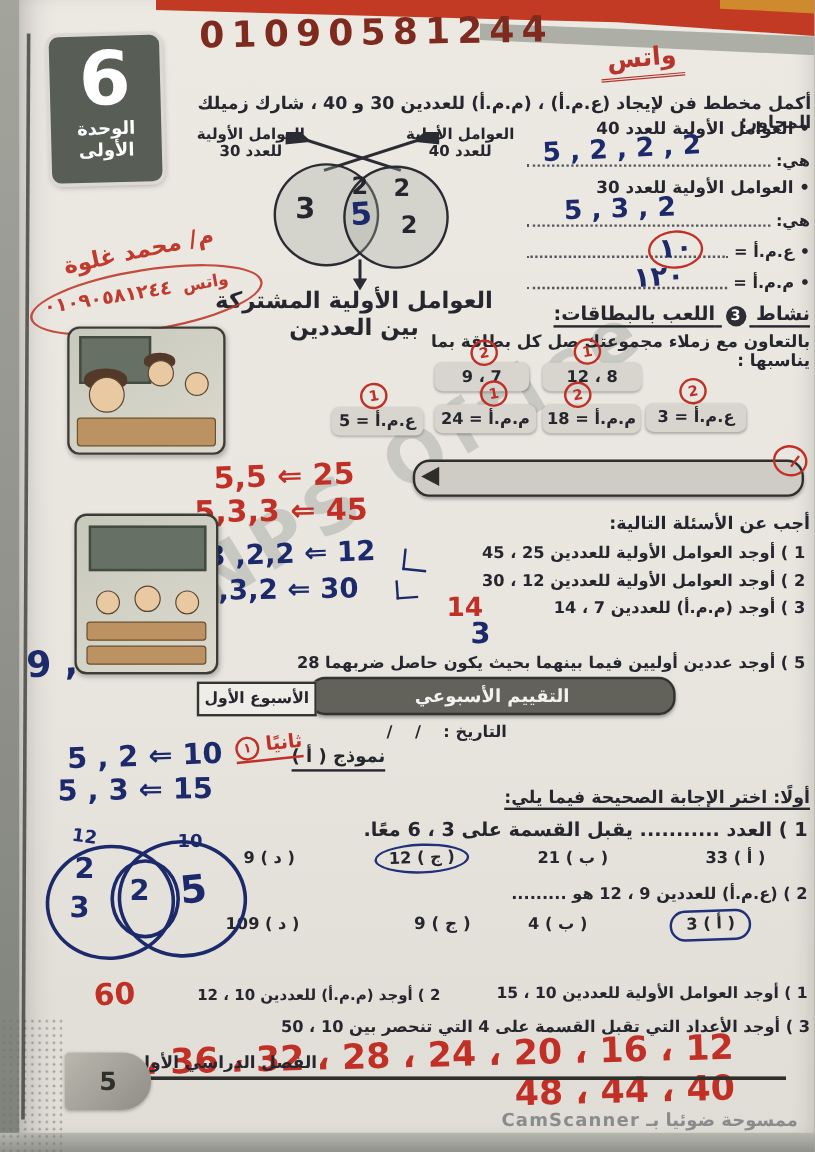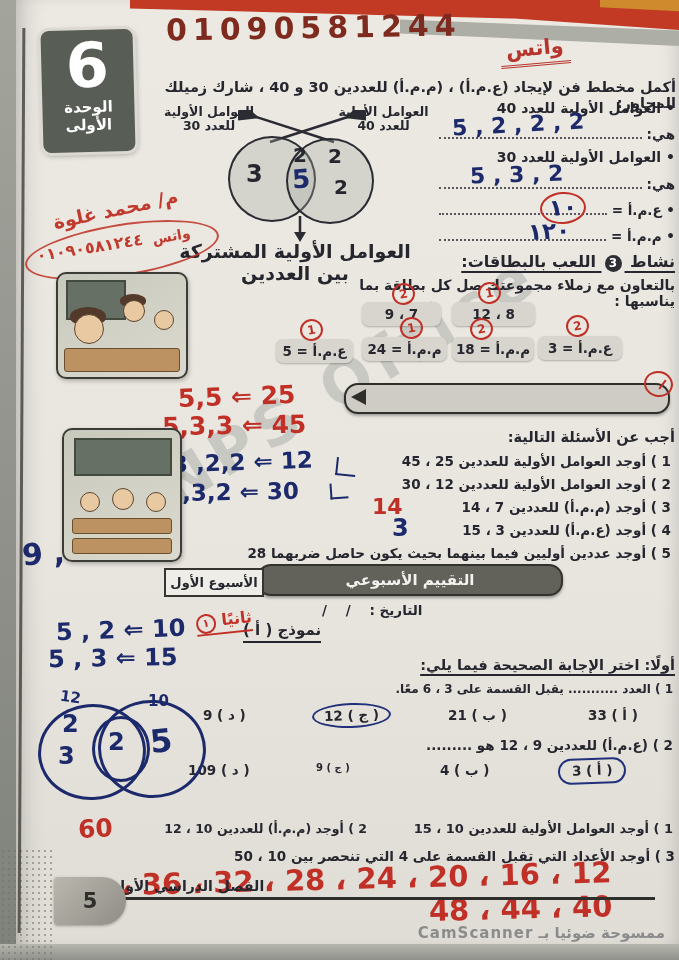--- a/index.html
+++ b/index.html
@@ -169,21 +169,20 @@
   </div>
   <div class="abs redtick" style="left:644px;top:371px;width:25px;height:22px;"></div>
 
   <div class="abs hand-r" style="left:178px;top:382px;font-size:25px;transform:rotate(-2deg);">5,5 ⇐ 25</div>
   <div class="abs hand-r" style="left:162px;top:411px;font-size:25px;transform:rotate(-1deg);">5,3,3 ⇐ 45</div>
 
   <div class="abs printed rtl" style="right:4px;top:429px;font-size:14.5px;">أجب عن الأسئلة التالية:</div>
   <div class="abs printed rtl" style="right:8px;top:453px;font-size:13.5px;">1 ) أوجد العوامل الأولية للعددين 25 ، 45</div>
   <div class="abs printed rtl" style="right:8px;top:476px;font-size:13.5px;">2 ) أوجد العوامل الأولية للعددين 12 ، 30</div>
   <div class="abs printed rtl" style="right:8px;top:499px;font-size:13.5px;">3 ) أوجد (م.م.أ) للعددين 7 ، 14</div>
-  <div class="abs printed rtl" style="right:8px;top:522px;font-size:13.5px;">4 ) أوجد (ع.م.أ) للعددين 3 ، 15</div>
   <div class="abs printed rtl" style="right:8px;top:545px;font-size:13.5px;">5 ) أوجد عددين أوليين فيما بينهما بحيث يكون حاصل ضربهما 28</div>
   <div class="abs hand-b" style="left:172px;top:449px;font-size:23px;transform:rotate(-2deg);">3 ,2,2 ⇐ 12</div>
   <div class="abs hand-b" style="left:158px;top:479px;font-size:23px;transform:rotate(-1deg);">5 ,3,2 ⇐ 30</div>
   <div class="abs blue-elbow" style="left:336px;top:458px;width:18px;height:16px;transform:rotate(6deg);"></div>
   <div class="abs blue-elbow" style="left:330px;top:483px;width:16px;height:14px;transform:rotate(-4deg);"></div>
   <div class="abs hand-r" style="left:372px;top:494px;font-size:22px;">14</div>
   <div class="abs hand-b" style="left:392px;top:514px;font-size:24px;">3</div>
   <div class="abs hand-b" style="left:22px;top:535px;font-size:30px;transform:rotate(-4deg);">9 , 4</div>
 
   <div class="abs illus" style="left:62px;top:428px;width:116px;height:130px;">
@@ -201,29 +200,29 @@
   <div class="abs printed rtl pre" style="left:322px;top:602px;font-size:13.5px;">التاريخ :    /    /</div>
   <div class="abs printed rtl" style="left:243px;top:621px;font-size:15px;border-bottom:2px solid #26262e;padding-bottom:2px;">نموذج ( أ )</div>
   <div class="abs" style="left:196px;top:610px;font-size:16px;color:#c03026;font-weight:bold;direction:rtl;transform:rotate(-6deg);border-bottom:2px double #c03026;">
     <span>ثانيًا</span>
     <span style="display:inline-flex;width:16px;height:16px;border:2px solid #c03026;border-radius:50%;align-items:center;justify-content:center;font-size:11px;">١</span>
   </div>
   <div class="abs hand-b" style="left:56px;top:616px;font-size:24px;transform:rotate(-2deg);">5 , 2 ⇐ 10</div>
   <div class="abs hand-b" style="left:48px;top:644px;font-size:24px;transform:rotate(-1deg);">5 , 3 ⇐ 15</div>
 
   <div class="abs printed rtl underl" style="right:4px;top:657px;font-size:14.5px;">أولًا: اختر الإجابة الصحيحة فيما يلي:</div>
-  <div class="abs printed rtl" style="right:6px;top:682px;font-size:12px;">1 ) العدد ........... يقبل القسمة على 3 ، 6 معًا.</div>
+  <div class="abs printed rtl" style="right:6px;top:682px;font-size:16px;">1 ) العدد ........... يقبل القسمة على 3 ، 6 معًا.</div>
   <div class="abs printed rtl" style="left:588px;top:707px;font-size:13.5px;">( أ ) 33</div>
   <div class="abs printed rtl" style="left:448px;top:707px;font-size:13.5px;">( ب ) 21</div>
   <div class="abs printed rtl" style="left:312px;top:703px;font-size:13.5px;border:2.5px solid #20307a;border-radius:50%;padding:2px 10px 3px;transform:rotate(-2deg);">( ج ) 12</div>
   <div class="abs printed rtl" style="left:203px;top:707px;font-size:13.5px;">( د ) 9</div>
   <div class="abs printed rtl" style="right:6px;top:737px;font-size:13.5px;">2 ) (ع.م.أ) للعددين 9 ، 12 هو .........</div>
   <div class="abs printed rtl" style="left:558px;top:758px;font-size:13.5px;border:2.5px solid #20307a;border-radius:16px;padding:2px 12px 4px;transform:rotate(-2deg);">( أ ) 3</div>
   <div class="abs printed rtl" style="left:440px;top:762px;font-size:13.5px;">( ب ) 4</div>
-  <div class="abs printed rtl" style="left:316px;top:762px;font-size:10px;">( ج ) 9</div>
+  <div class="abs printed rtl" style="left:345px;top:762px;font-size:14px;">( ج ) 9</div>
   <div class="abs printed rtl" style="left:188px;top:762px;font-size:13.5px;">( د ) 109</div>
 
   <div class="abs hand-b" style="left:60px;top:688px;font-size:15px;transform:rotate(8deg);">12</div>
   <div class="abs hand-b" style="left:148px;top:692px;font-size:15px;">10</div>
   <div class="abs ellipse" style="left:38px;top:704px;width:102px;height:90px;transform:rotate(-5deg);"></div>
   <div class="abs ellipse" style="left:98px;top:700px;width:102px;height:92px;transform:rotate(4deg);"></div>
   <div class="abs ellipse" style="left:92px;top:716px;width:52px;height:60px;"></div>
   <div class="abs hand-b" style="left:62px;top:710px;font-size:24px;">2</div>
   <div class="abs hand-b" style="left:58px;top:742px;font-size:24px;">3</div>
   <div class="abs hand-b" style="left:108px;top:728px;font-size:24px;">2</div>

